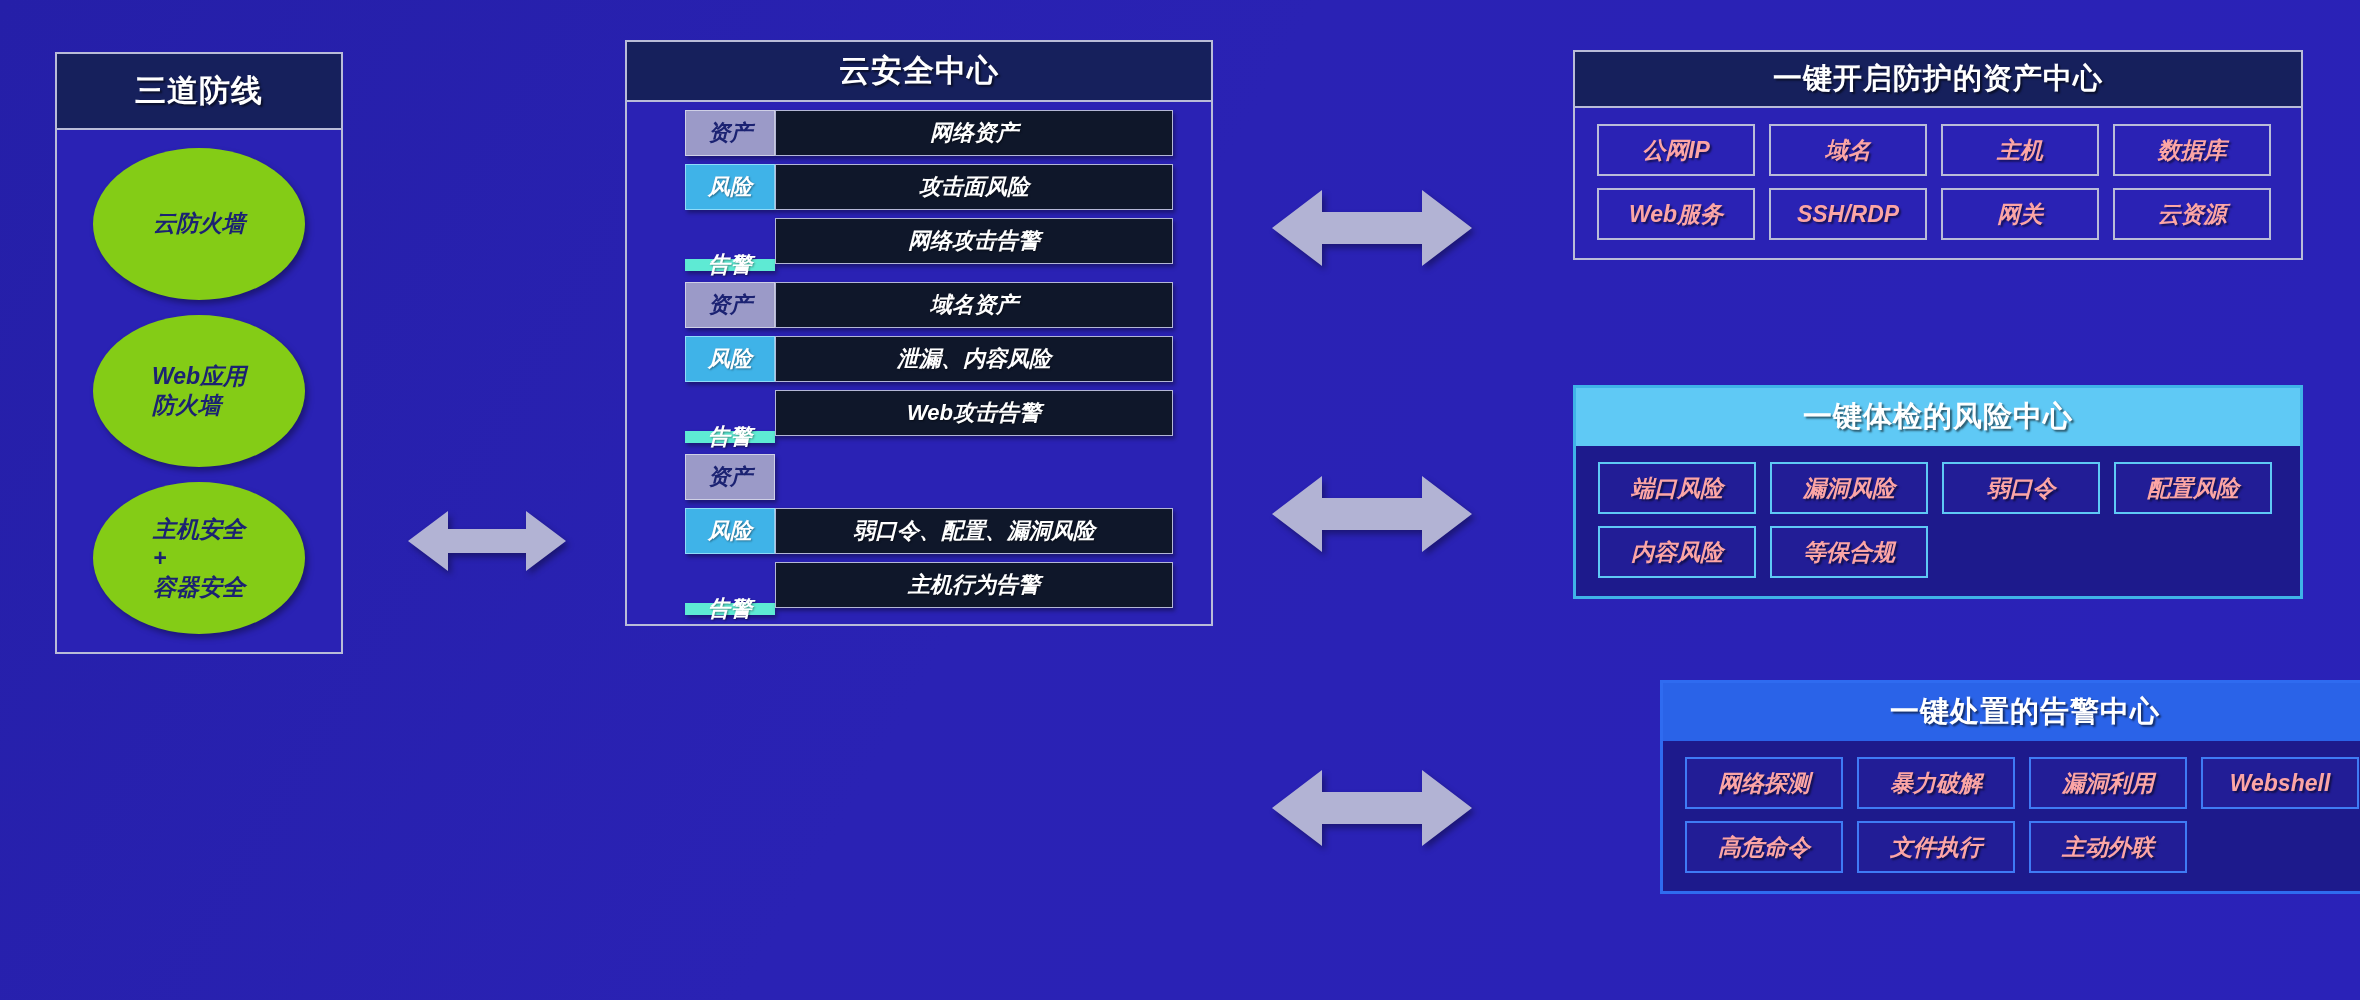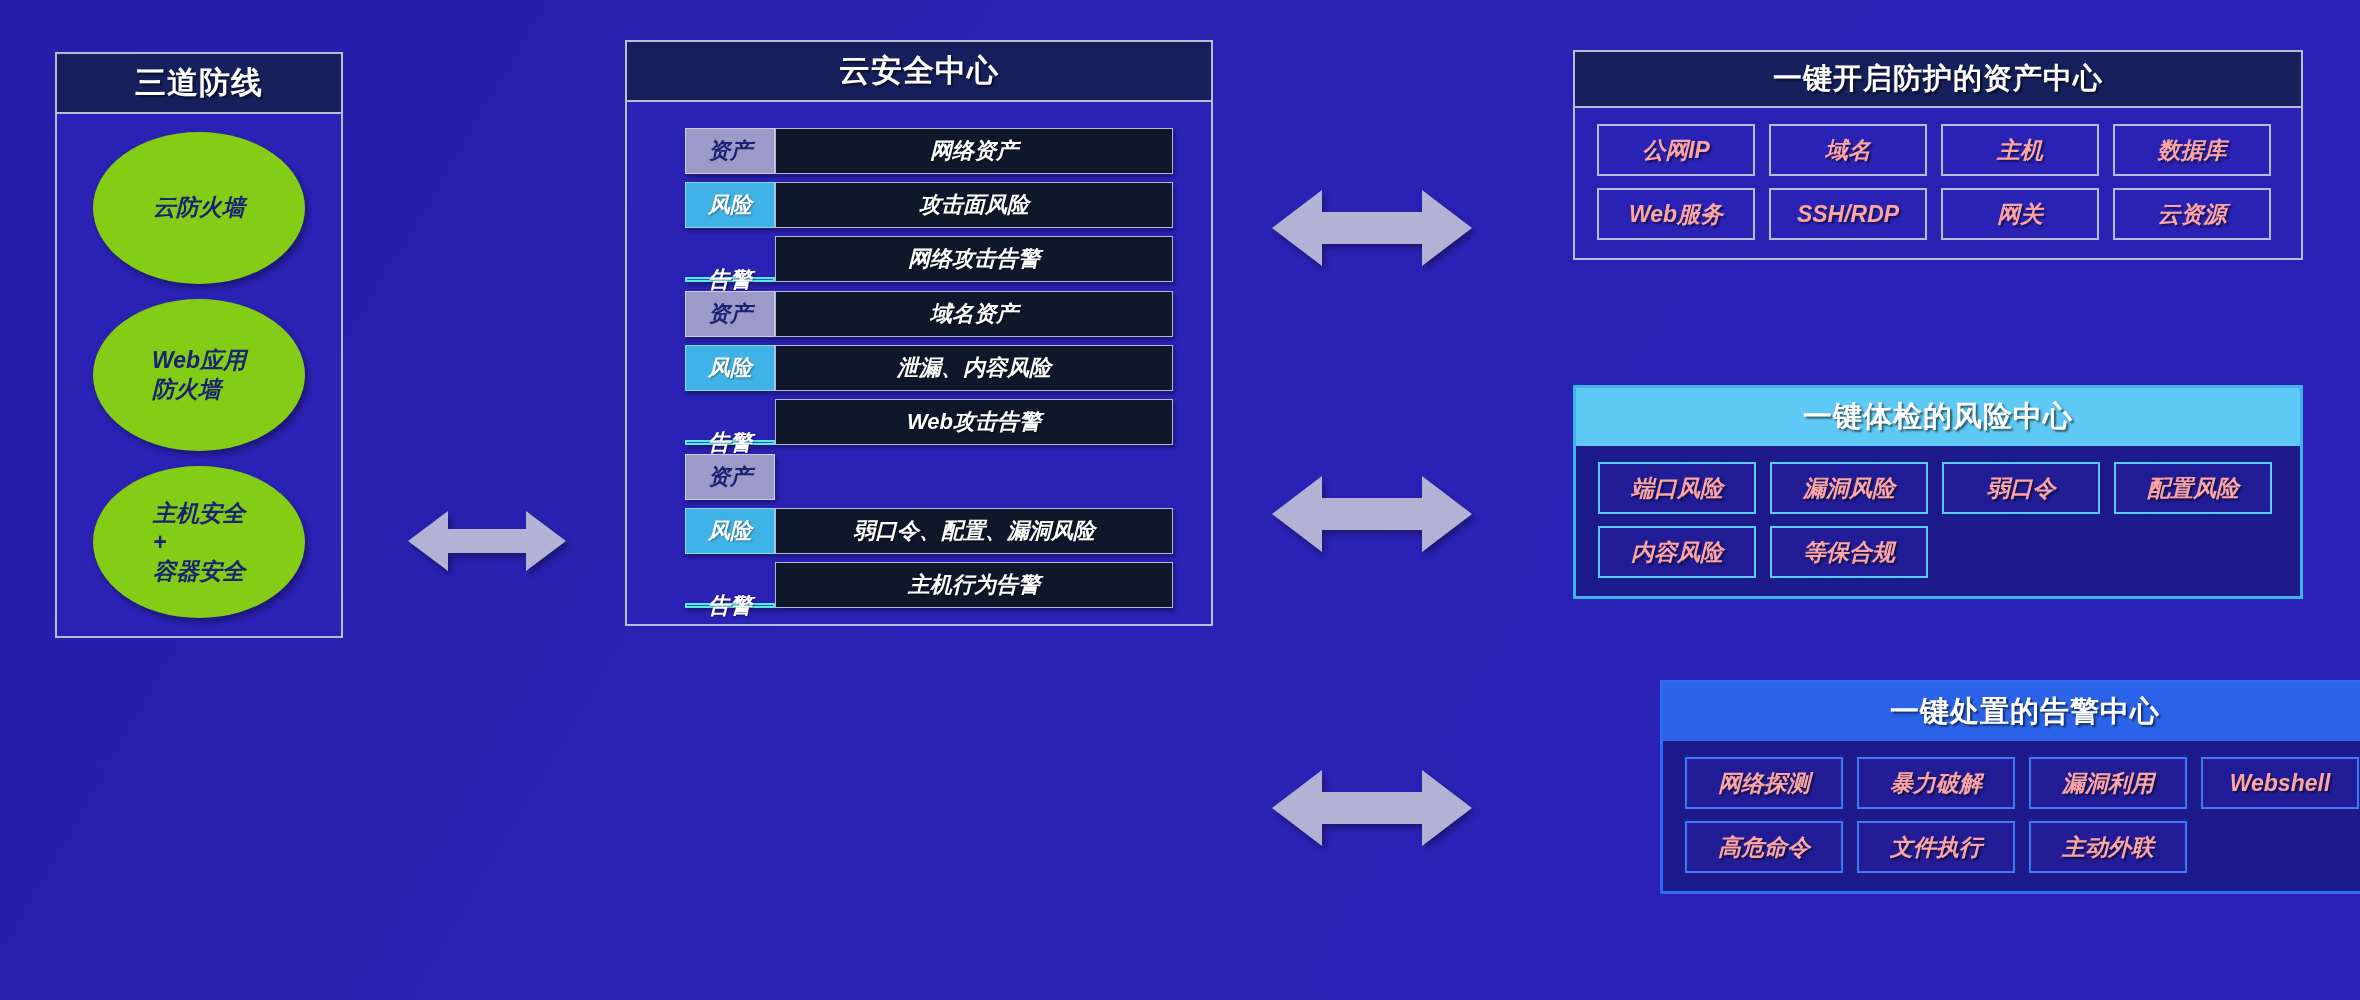--- a/index.html
+++ b/index.html
@@ -35,21 +35,21 @@
     font-weight: bold;
     letter-spacing: 1px;
     text-shadow: 2px 2px 2px rgba(0,0,0,.55);
   }
   .panel-body {
     box-sizing: border-box;
   }
 
   
   #panel-left .panel-head {
-    height: 62px;
+    height: 78px;
     background: #16205c;
     border: 2px solid #b9bcd8;
     color: #ffffff;
     font-size: 31px;
   }
   #panel-left .panel-body {
     height: 524px;
     background: #2a22b4;
     border: 2px solid #b9bcd8;
     border-top: none;
@@ -83,21 +83,21 @@
     background: #16205c;
     border: 2px solid #b9bcd8;
     color: #ffffff;
     font-size: 31px;
   }
   #panel-center .panel-body {
     height: 524px;
     background: #2a22b4;
     border: 2px solid #b9bcd8;
     border-top: none;
-    padding: 26px 38px 16px 58px;
+    padding: 8px 38px 16px 58px;
     display: flex;
     flex-direction: column;
     justify-content: space-between;
   }
   .group {
     display: flex;
     flex-direction: column;
     gap: 8px;
   }
   .row {
@@ -124,21 +124,21 @@
   }
   .row-tag.risk {
     background: #3fb3e8;
     color: #ffffff;
     border: 1px solid #8fdcfa;
     text-shadow: 1px 1px 2px rgba(0,0,0,.4);
   }
   .row-tag.alert {
     background: #1f55e2;
     color: #ffffff;
-    border: 2px solid #5eead4;
+    border: 6px solid #5eead4;
     text-shadow: 1px 1px 2px rgba(0,0,0,.4);
     margin-top: 41px;
   }
   .row-val {
     flex: 1 1 auto;
     display: flex;
     align-items: center;
     justify-content: center;
     text-align: center;
     background: #0f172a;

